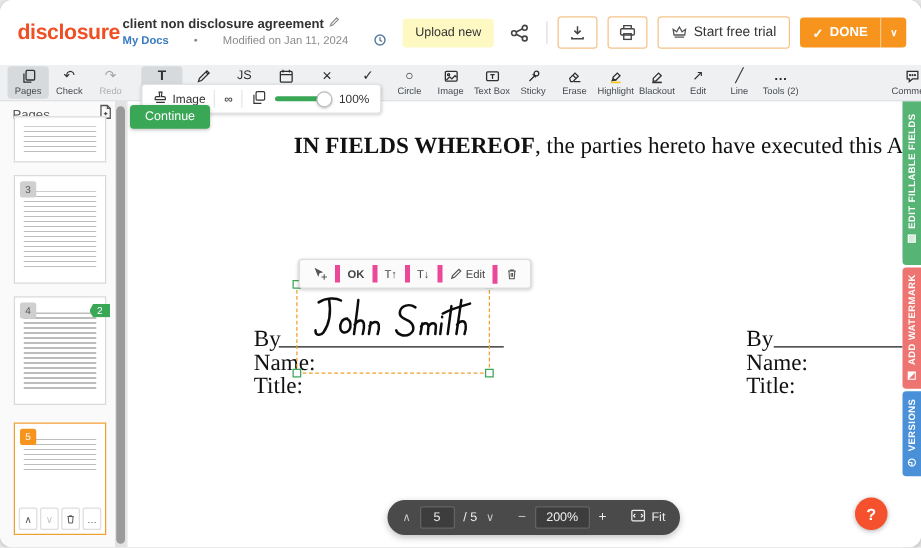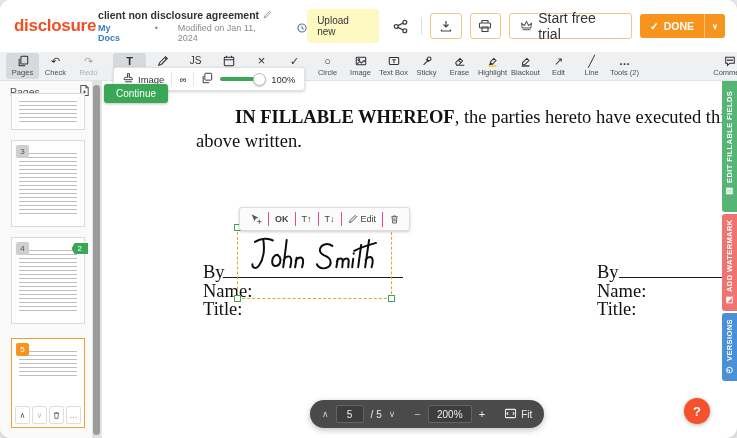--- a/index.html
+++ b/index.html
@@ -9,21 +9,21 @@
   .logo{font-size:17px;font-weight:800;color:#f04e23;letter-spacing:-.3px;margin-left:14px;}
   .docmeta{margin-left:2px;display:flex;flex-direction:column;gap:2px;}
   .doctitle{font-size:10.5px;font-weight:bold;color:#333;display:flex;align-items:center;gap:4px;}
   .docsub{font-size:9px;color:#8a8a8a;display:flex;align-items:flex-start;gap:20px;}
   .mydocs{color:#3a7cc0;font-weight:bold;}
   .hr-right{margin-left:auto;display:flex;align-items:center;gap:8px;padding-right:12px;}
   .btn-upload{background:#fef9c3;border-radius:3px;padding:6px 10px;font-size:10px;color:#333;cursor:pointer;}
   .ibtn{width:26px;height:22px;display:flex;align-items:center;justify-content:center;cursor:pointer;}
   .vdiv{width:1px;height:18px;background:#ddd;}
   .obtn{border:1px solid #f6c48b;border-radius:3px;width:30px;height:24px;display:flex;align-items:center;justify-content:center;cursor:pointer;background:#fff;}
-  .otext{border:1px solid #f6c48b;border-radius:3px;height:24px;padding:0 10px;display:flex;align-items:center;gap:5px;font-size:14px;color:#333;cursor:pointer;background:#fff;}
+  .otext{border:1px solid #f6c48b;border-radius:3px;height:24px;padding:0 10px;display:flex;align-items:center;gap:5px;font-size:11px;color:#333;cursor:pointer;background:#fff;}
   .done{background:#f7941d;border-radius:3px;height:24px;display:flex;align-items:stretch;color:#fff;font-size:10.5px;font-weight:bold;cursor:pointer;}
   .done .main{display:flex;align-items:center;gap:5px;padding:0 10px;}
   .done .sep{width:1px;background:rgba(255,255,255,.45);}
   .done .caret{display:flex;align-items:center;padding:0 7px;font-size:8px;}
   
   .tbar{position:absolute;top:52px;left:0;right:0;height:28px;background:#eef0f2;border-bottom:1px solid #e0e3e6;display:flex;align-items:center;padding:0 6px;z-index:25;}
   .tb{display:flex;flex-direction:column;align-items:center;justify-content:center;min-width:25px;padding:1px 4px;height:24px;border-radius:3px;cursor:pointer;}
   .tb .tbi{height:12px;display:flex;align-items:center;justify-content:center;font-size:11px;line-height:12px;color:#2d2f31;}
   .tb .tbl{font-size:7.5px;color:#4a4d50;margin-top:1px;white-space:nowrap;}
   .tb.sel{background:#d7dadd;}
@@ -51,21 +51,21 @@
   .tc{flex:1;height:16px;background:#fff;border:1px solid #ddd;border-radius:2px;display:flex;align-items:center;justify-content:center;font-size:8px;color:#555;cursor:pointer;}
   .tc.dim{color:#c4c4c4;}
   .sscroll{position:absolute;right:0;top:0;bottom:0;width:9px;background:#e2e2e2;}
   .sthumb{position:absolute;left:1px;right:1px;top:5px;bottom:3px;background:#9b9b9b;border-radius:4px;cursor:pointer;}
   
   .doc{position:absolute;left:101px;top:80px;right:15px;bottom:0;background:#fff;overflow:hidden;font-family:"Liberation Serif",serif;color:#111;z-index:5;}
   .dtxt{position:absolute;font-size:18.5px;white-space:nowrap;}
   .bold{font-weight:bold;}
   .ul{position:absolute;height:1px;background:#1a1a1a;}
   .sigbar{position:absolute;left:138px;top:127px;height:22px;background:#fbfbfb;border:1px solid #ddd;border-radius:3px;box-shadow:0 1px 3px rgba(0,0,0,.2);display:flex;align-items:center;padding:0 3px;font-size:9px;color:#444;font-family:"Liberation Sans",sans-serif;z-index:20;}
-  .sgi{padding:2px 6px;display:flex;align-items:center;gap:3px;cursor:pointer;border-left:1px solid #ec4899;}
+  .sgi{padding:2px 6px;display:flex;align-items:center;gap:3px;cursor:pointer;border-left:4px solid #ec4899;}
   .sgi:first-child{border-left:none;}
   .selbox{position:absolute;left:136px;top:147px;width:153px;height:70px;border:1.5px dashed #f0a030;z-index:15;}
   .hd{position:absolute;width:5px;height:5px;background:#fff;border:1px solid #3aa757;}
   .hd.tl{left:-4px;top:-4px;} .hd.tr{right:-4px;top:-4px;} .hd.bl{left:-4px;bottom:-4px;} .hd.br{right:-4px;bottom:-4px;}
   .signame{position:absolute;left:2px;top:2px;right:2px;bottom:2px;}
   
   .vtab{position:absolute;right:0;width:15px;color:#fff;writing-mode:vertical-rl;transform:rotate(180deg);display:flex;align-items:center;justify-content:center;gap:4px;font-size:7.5px;font-weight:bold;letter-spacing:.4px;border-radius:0 3px 3px 0;cursor:pointer;z-index:12;}
   .vtab .tg{font-size:8px;}
   
   .pgbar{position:absolute;left:310px;top:400px;height:28px;background:#4a4a4a;border-radius:14px;display:flex;align-items:center;padding:0 12px;gap:7px;color:#eee;font-size:10px;box-shadow:0 2px 6px rgba(0,0,0,.25);z-index:20;}
@@ -310,22 +310,21 @@
         </svg></span>
     <span class="strack">
         <span class="sknob"></span>
       </span>
     <span>100%</span>
   </div>
 
   <div class="cont">Continue</div>
 
   <div class="doc">
-    <div class="dtxt" style="left:134px;top:27px"><span class="bold">IN FILLABLE WHEREOF</span><span>, the parties hereto have executed this Agreemen</span></div>
-    <div class="dtxt" style="left:95px;top:51px">above written.</div>
+    <div class="dtxt" style="left:134px;top:27px"><span class="bold">IN FIELDS WHEREOF</span><span>, the parties hereto have executed this Agreemen</span></div>
 
     <div class="sigbar">
       <span class="sgi">
           <svg width="13" height="12" viewBox="0 0 15 14">
             <path d="M3 1.5l3.5 8.5 1.1-3.4 3.5-1z" fill="#555" stroke="none"></path>
             <g stroke="#555" fill="none" stroke-width="1">
               <path d="M12 7.5v5M9.5 10h5"></path>
             </g>
           </svg>
         </span>

